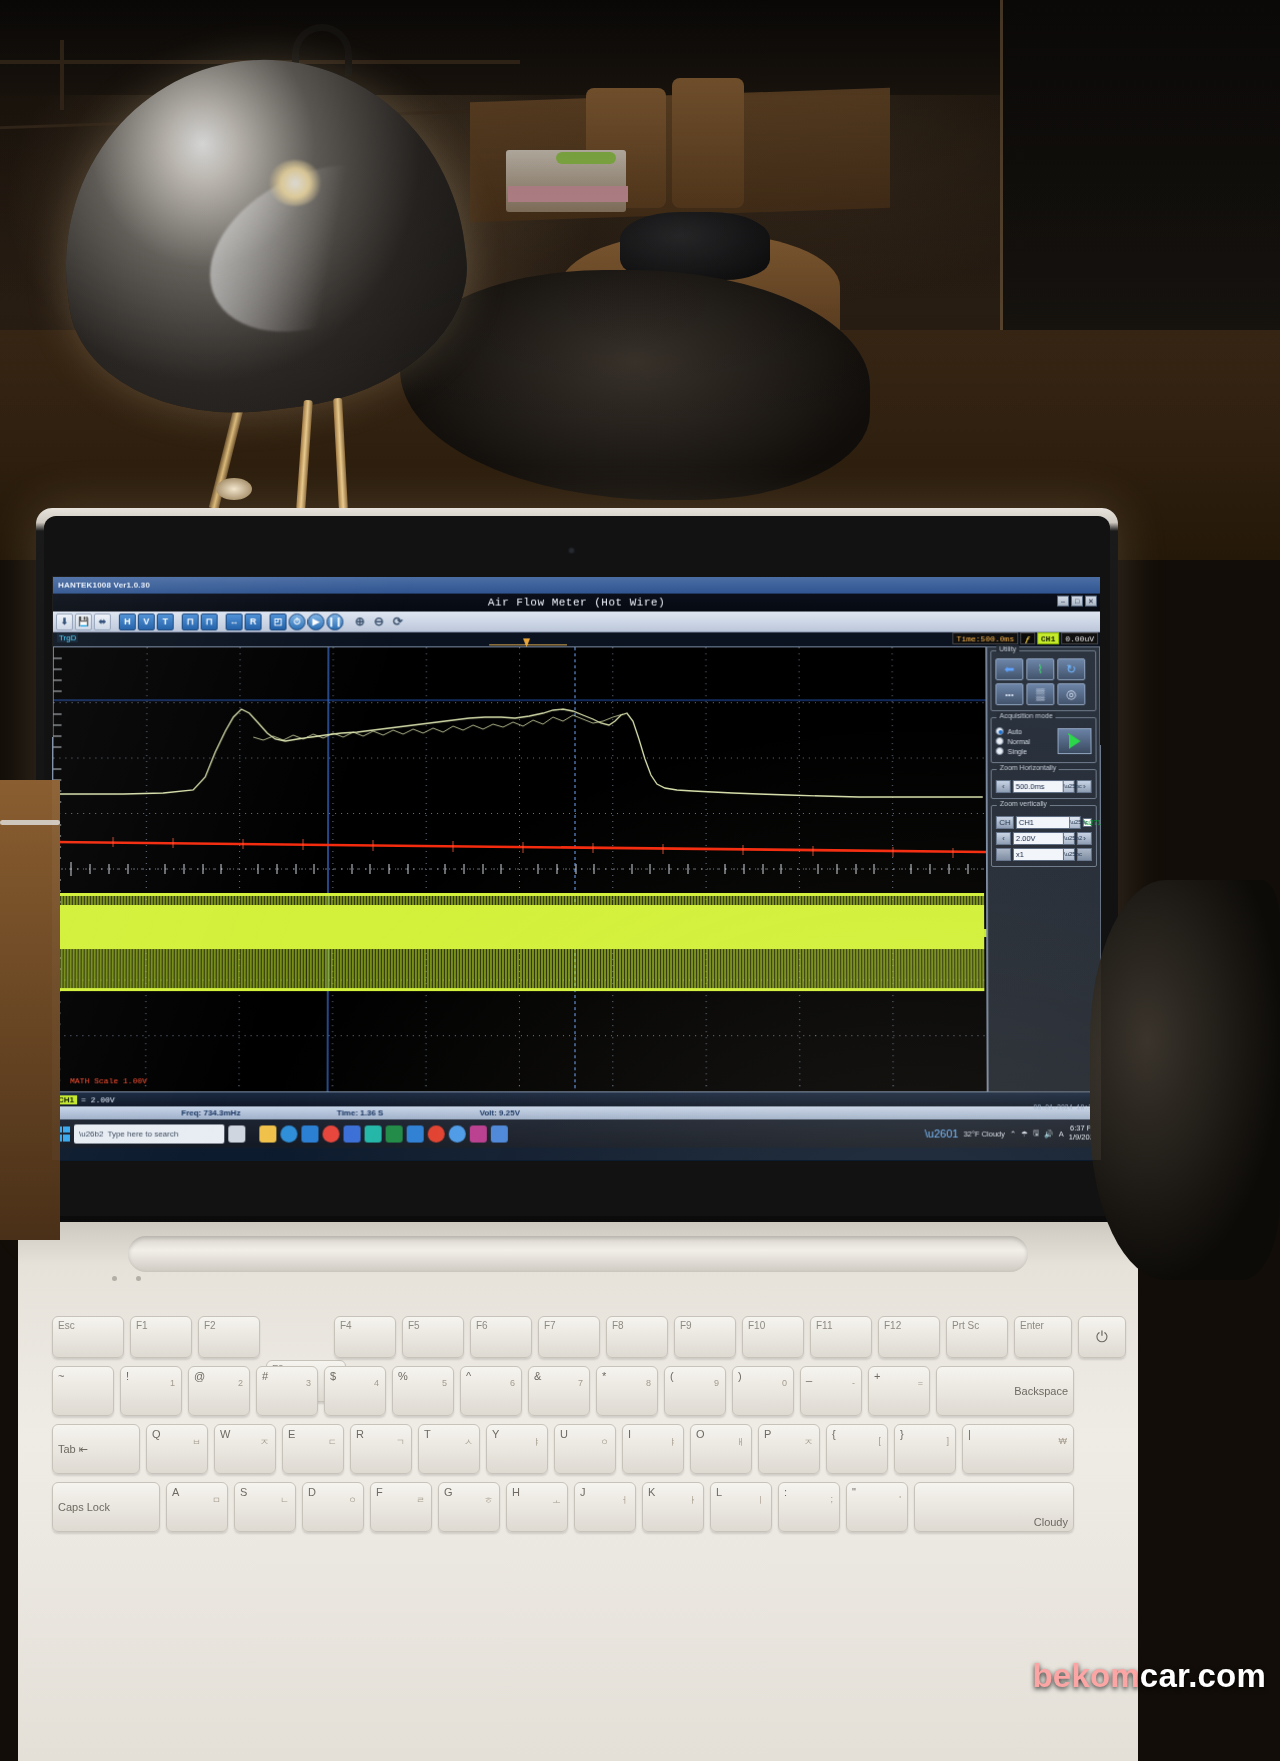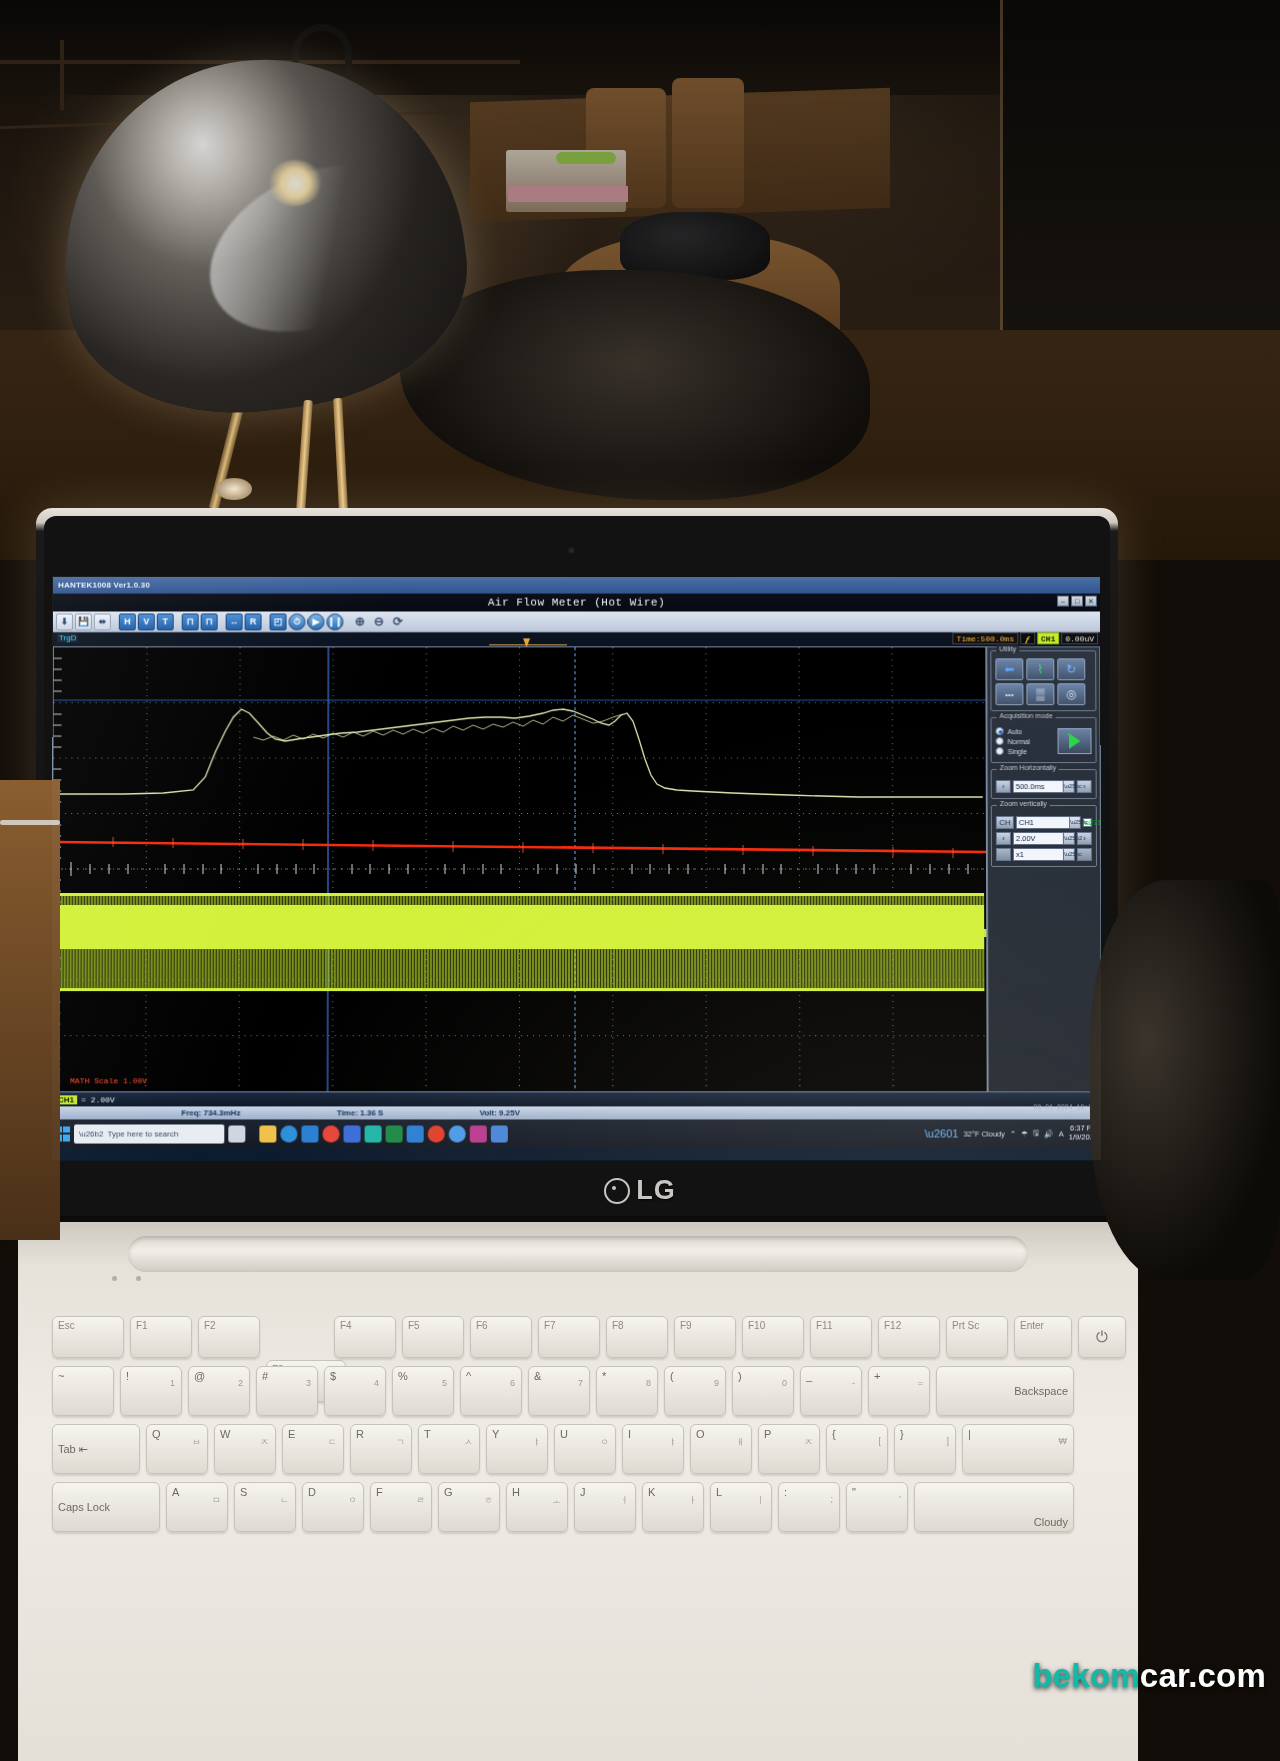--- a/index.html
+++ b/index.html
@@ -72,21 +72,21 @@
   .kb { position:absolute; left:24px; top:1300px; width:1072px; height:470px; }
   .key { position:absolute; background:linear-gradient(180deg,#f6f4ef,#dedad2);
          border:1px solid #c8c3ba; border-radius:6px; box-shadow:0 2px 2px rgba(0,0,0,.12);
          color:#6e6a62; font-size:11px; display:flex; align-items:flex-start;
          justify-content:flex-start; padding:3px 5px; overflow:hidden; }
   .key.fn { color:#8d8a82; font-size:10px; }
   .key .kr { position:absolute; right:6px; top:11px; font-size:9px; color:#a49a8c; }
 
   .wm { position:absolute; right:14px; bottom:66px; font-size:33px; font-weight:bold;
         color:#ffffff; text-shadow:0 2px 5px rgba(0,0,0,.8); letter-spacing:.2px; }
-  .wm .b { color:#14b8a6; }
+  .wm .b { color:#fca5a5; }
 
   
   #screen { position:absolute; left:52px; top:576px; width:1049px; height:584px;
             background:#0d1b2e; overflow:hidden;
             transform:perspective(1400px) rotateX(.6deg); }
   .scrGlow { position:absolute; left:52px; top:576px; width:1049px; height:584px;
              pointer-events:none; z-index:60;
              background:linear-gradient(110deg, rgba(255,255,255,.055) 0%, rgba(255,255,255,0) 30%),
                         radial-gradient(ellipse at 82% 112%, rgba(255,240,210,.10), rgba(0,0,0,0) 55%);}
 
@@ -890,23 +890,20 @@
           <div>1/9/2024</div>
         </div>
       </div>
     </div>
 
     <div style="position:absolute;right:6px;top:528px;font-size:6.5px;color:#9fb2cc;font-family:'Liberation Mono',monospace;">08-01-2024  18:37</div>
   </div>
 
   <div class="scrGlow"></div>
 
-  <div class="lgLogo">
-    <span class="lgCircle"></span><span>LG</span>
-  </div>
 
   <div class="base"></div>
   <div class="hinge"></div>
   <div class="dot" style="left:112px;top:1276px;"></div>
   <div class="dot" style="left:136px;top:1276px;"></div>
 
   <div class="kb">
 
     <div class="key fn" style="left:28px;top:16px;width:72px;height:42px;">Esc</div>
     <div class="key fn" style="left:106px;top:16px;width:62px;height:42px;">F1</div>

